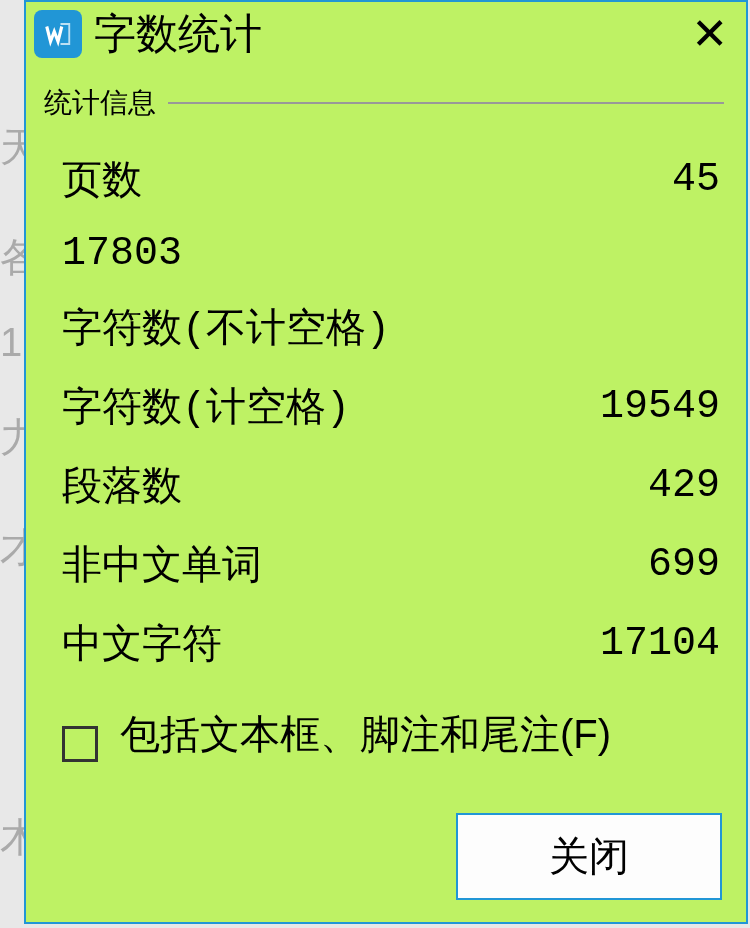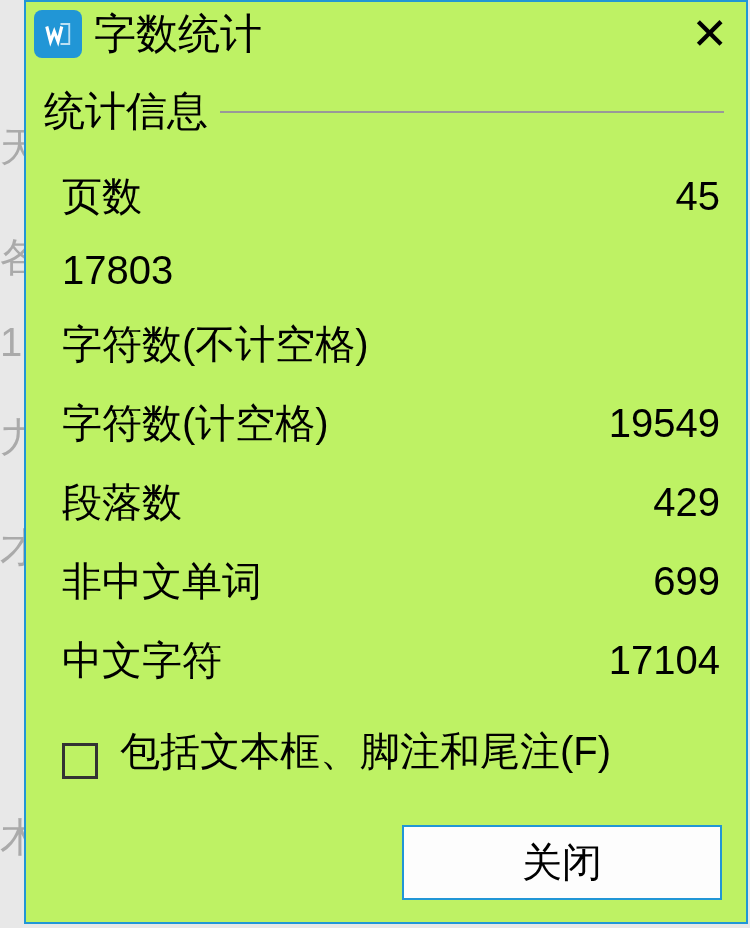--- a/index.html
+++ b/index.html
@@ -56,36 +56,37 @@
     }
     .content {
       padding: 18px 22px 0 18px;
     }
     .section-header {
       display: flex;
       align-items: center;
       margin-bottom: 18px;
     }
     .section-title {
-      font-size: 41px;
+      font-size: 28px;
       color: #000;
       margin-right: 12px;
     }
     .section-line {
       flex: 1;
       height: 2px;
       background: #999;
     }
     .stat-row {
       display: flex;
       justify-content: space-between;
       align-items: center;
       padding: 12px 4px 12px 18px;
       font-size: 40px;
       color: #000;
+      font-family: Liberation Mono, monospace;
     }
     .stat-label {
       flex: 1;
     }
     .stat-value {
       text-align: center;
     }
     .checkbox-row {
       display: flex;
       align-items: flex-end;
@@ -101,22 +102,22 @@
       cursor: pointer;
     }
     .footer {
       position: absolute;
       bottom: 22px;
       right: 24px;
     }
     .close-button {
       border: 2px solid #2196d6;
       background: #fdfdfd;
-      padding: 8px 0;
-      width: 320px;
+      padding: 14px 0;
+      width: 266px;
       text-align: center;
       font-size: 40px;
       color: #000;
       cursor: pointer;
     }
     .bg-text {
       position: absolute;
       color: #aaa;
       font-size: 40px;
       left: 0;

